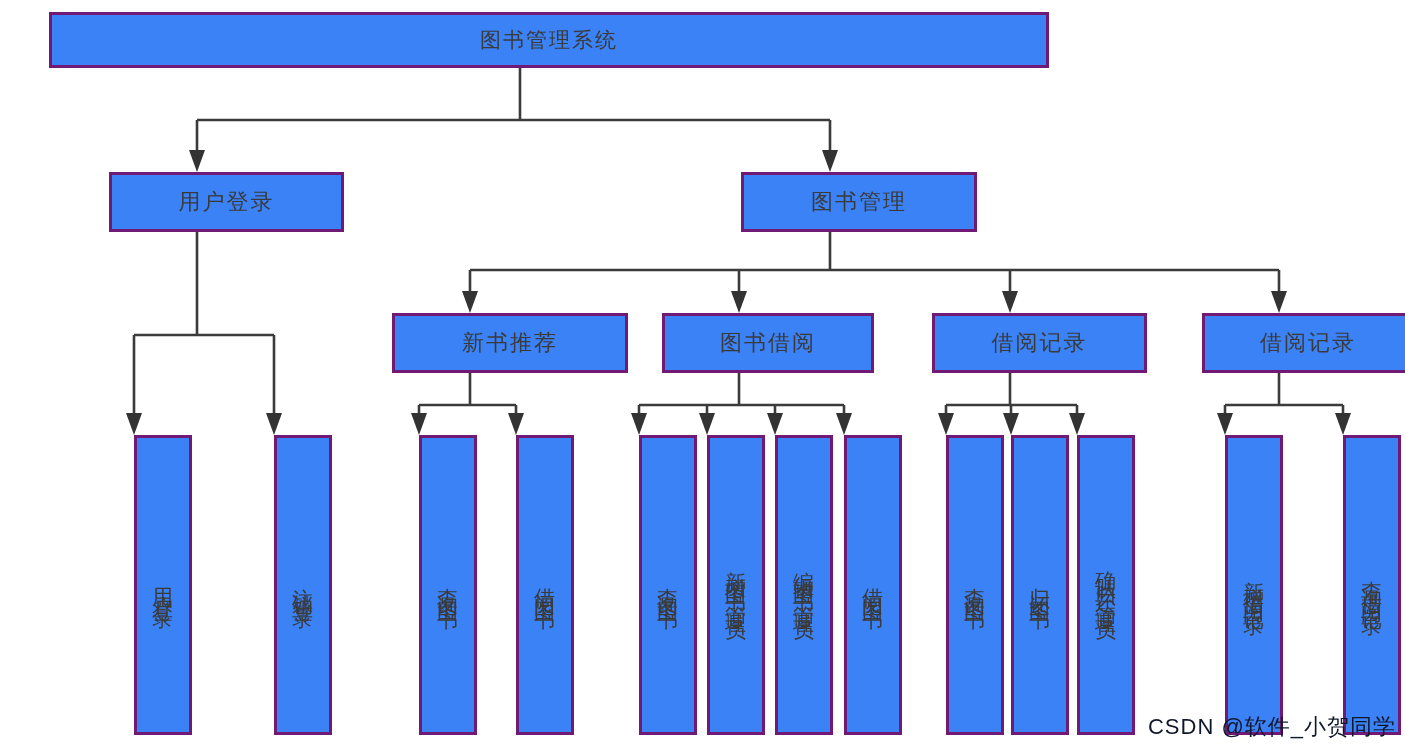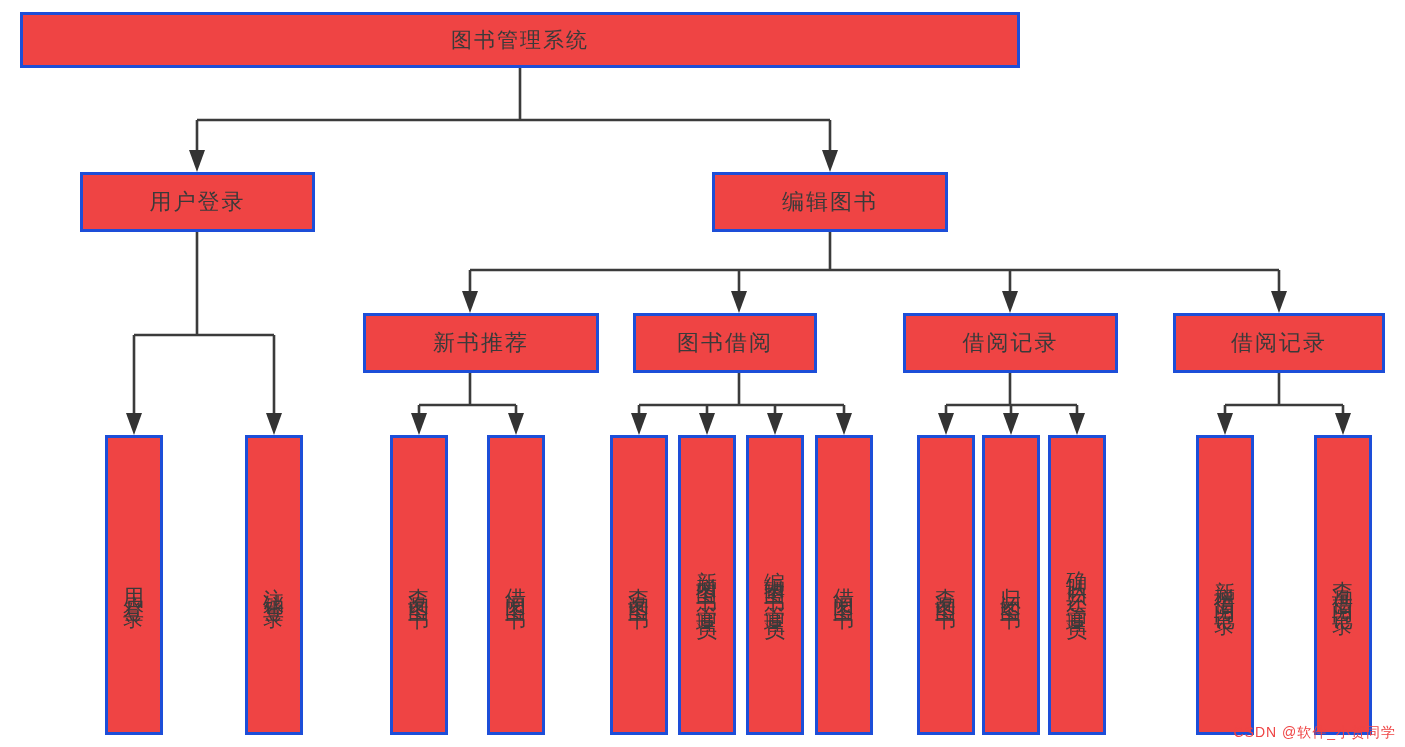--- a/index.html
+++ b/index.html
@@ -11,42 +11,43 @@
     overflow: hidden;
   }
   #connector-layer {
     position: absolute; left: 0; top: 0;
     width: 1405px; height: 747px;
     z-index: 0;
   }
   .box {
     position: absolute;
     box-sizing: border-box;
-    border: 3px solid #1d4ed8;
-    background: #ef4444;
+    border: 3px solid #701a75;
+    background: #3b82f6;
     color: #3a3a3a;
     display: flex;
     align-items: center;
     justify-content: center;
     z-index: 1;
+    margin-left: 29px;
   }
   .hbox { font-size: 22px; letter-spacing: 2px; }
   .root { font-size: 21px; }
   .vbox { font-size: 21px; }
   .vtext {
     writing-mode: vertical-rl;
     letter-spacing: 7px;
     line-height: 1;
     text-align: center;
   }
   .watermark {
     position: absolute;
     right: 9px; bottom: 5px;
-    font-size: 14px;
-    color: #ef4444;
+    font-size: 22px;
+    color: #0f172a;
     z-index: 2;
     letter-spacing: 1px;
     white-space: nowrap;
   }
   .line { stroke: #3b3b3b; stroke-width: 2.6; fill: none; }
   .arrow { fill: #333333; stroke: none; }
 </style>
 </head>
 <body>
 
@@ -88,27 +89,27 @@
 </svg>
 
 <div class="box hbox root" style="left:20px;top:12px;width:1000px;height:56px">
   <span>图书管理系统</span>
 </div>
 
 <div class="box hbox" style="left:80px;top:172px;width:235px;height:60px">
   <span>用户登录</span>
 </div>
 <div class="box hbox" style="left:712px;top:172px;width:236px;height:60px">
-  <span>编辑图书</span>
+  <span>图书管理</span>
 </div>
 
 <div class="box hbox" style="left:363px;top:313px;width:236px;height:60px">
   <span>新书推荐</span>
 </div>
-<div class="box hbox" style="left:633px;top:313px;width:184px;height:60px">
+<div class="box hbox" style="left:633px;top:313px;width:212px;height:60px">
   <span>图书借阅</span>
 </div>
 <div class="box hbox" style="left:903px;top:313px;width:215px;height:60px">
   <span>借阅记录</span>
 </div>
 <div class="box hbox" style="left:1173px;top:313px;width:212px;height:60px">
   <span>借阅记录</span>
 </div>
 
 <div class="box vbox" style="left:105px;top:435px;width:58px;height:300px">

